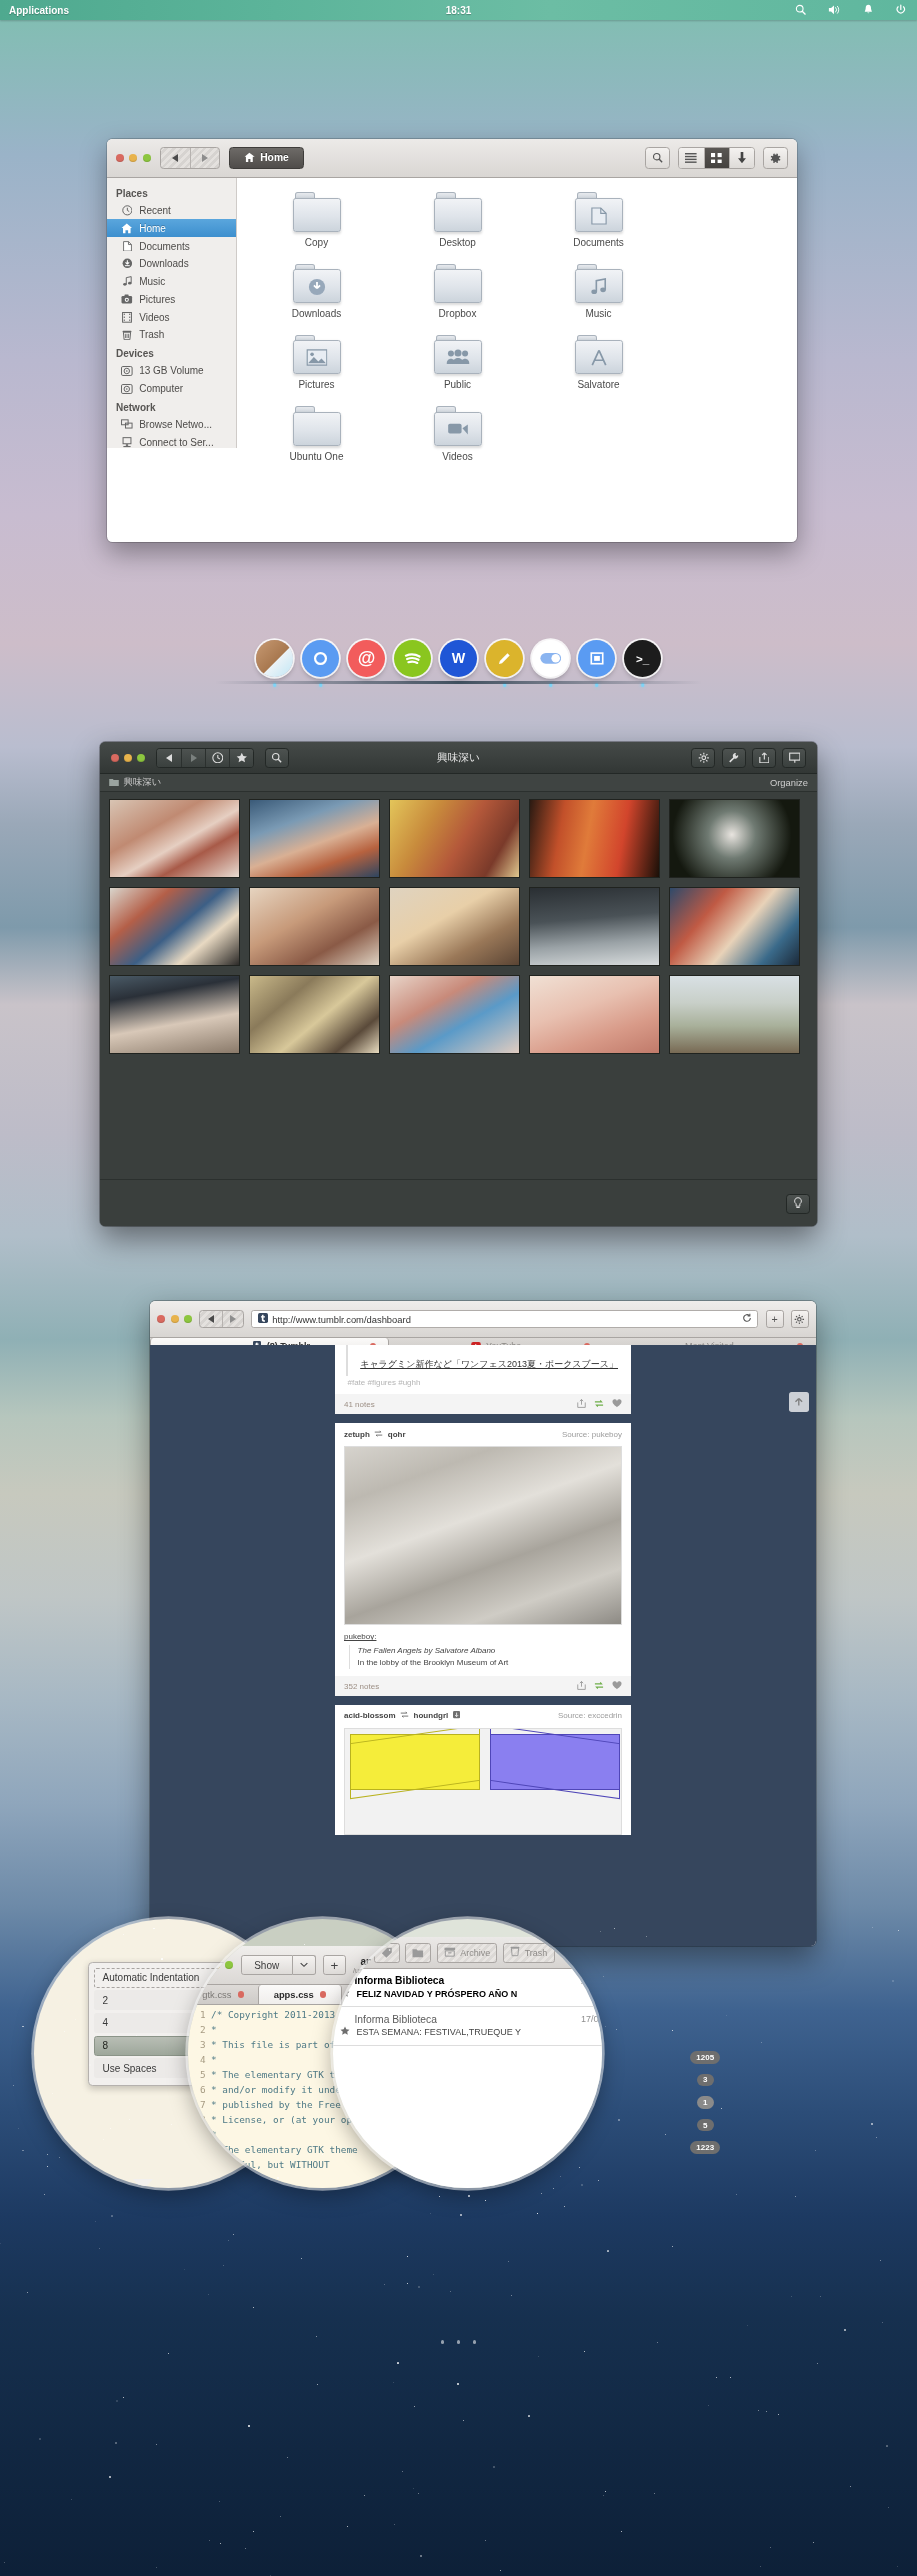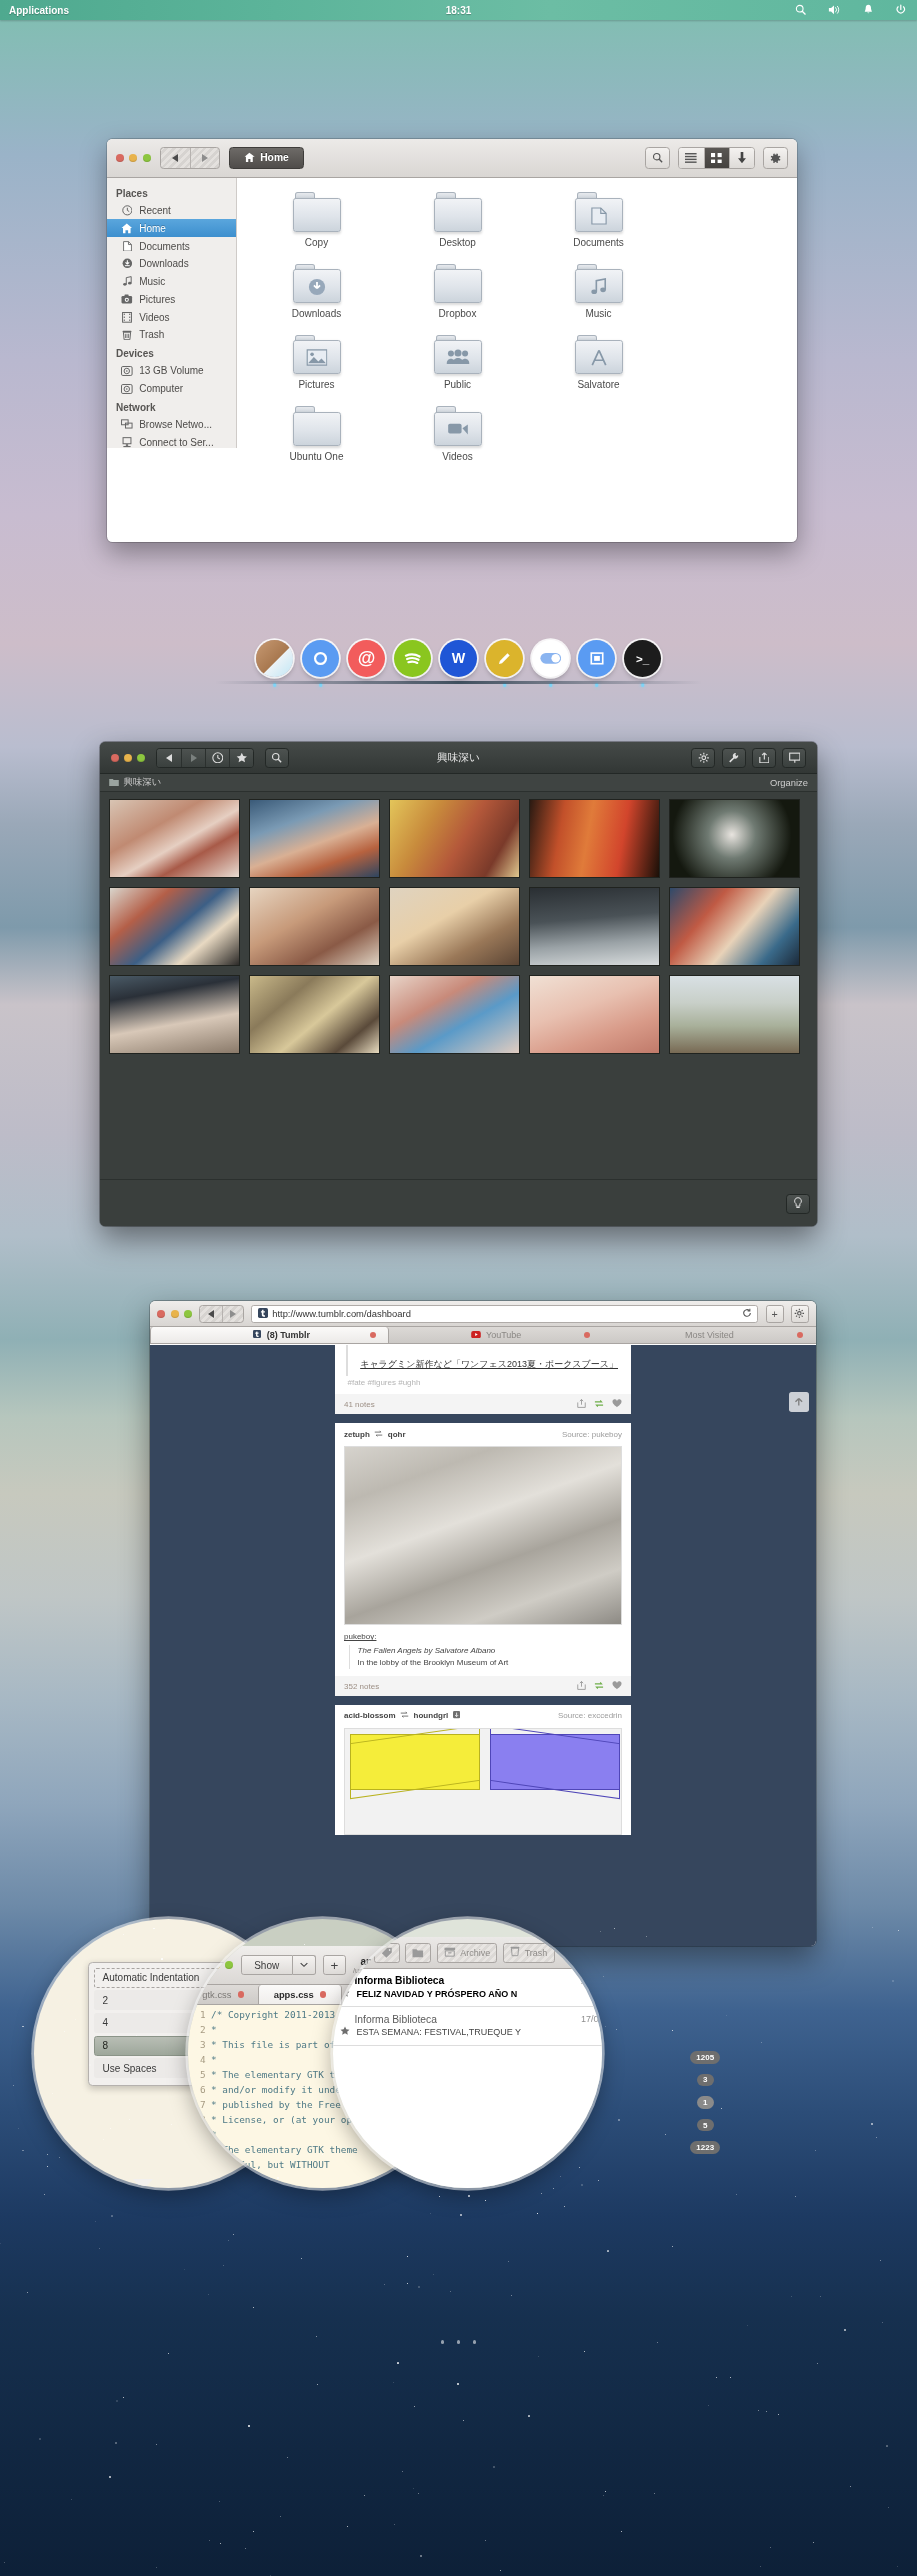--- a/index.html
+++ b/index.html
@@ -131,21 +131,21 @@
      border-radius:2.7px; display:flex; align-items:center; padding:0 5.4px; color:#ddd; font-size:9px; justify-content:space-between;}
   .statusrow { padding:1.8px 9px; color:#c9c9c9; font-size:9px;}
   .flags { margin-left:auto; display:flex; gap:9px; }
 
   
   .browser {
     position:absolute; left:150px; top:1301px; width:666px; height:645px;
     border-radius:5.4px; overflow:hidden; background:#fff;
     box-shadow: 0 12.5px 30px rgba(0,0,0,.42), 0 0 0 0.9px rgba(0,0,0,.25);
   }
-  .br-head { height:26px; background:linear-gradient(180deg,#efedeb,#d8d5d2); border-bottom:0.9px solid #a9a5a2;
+  .br-head { height:37px; background:linear-gradient(180deg,#efedeb,#d8d5d2); border-bottom:0.9px solid #a9a5a2;
      display:flex; align-items:center; gap:7.2px; padding:0 7.2px;}
   .url-bar { flex:1; height:18px; background:#fff; border:0.9px solid #b0aca9; border-radius:2.7px;
      display:flex; align-items:center; gap:4.5px; padding:0 5.4px; font-size:9.4px; color:#333;}
   .sq-btn { width:18px;height:18px;border:0.9px solid #a9a5a2;border-radius:2.7px;
      background:linear-gradient(180deg,#f5f3f1,#dedbd8); display:flex;align-items:center;justify-content:center;font-size:10.7px;color:#555;}
   .br-tabs { height:17px; background:linear-gradient(180deg,#dcd9d6,#ccc9c6); display:flex; border-bottom:0.9px solid #a9a5a2;}
   .br-tab { flex:1; display:flex; align-items:center; justify-content:center; gap:5.4px; font-size:9px; color:#8a8784;
      position:relative; }
   .br-tab.active { background:linear-gradient(180deg,#fbfaf9,#eceae8); color:#333; font-weight:bold;
      border-left:0.9px solid #a9a5a2; border-right:0.9px solid #a9a5a2; border-radius:3.6px 3.6px 0 0;padding-left:24px;}

